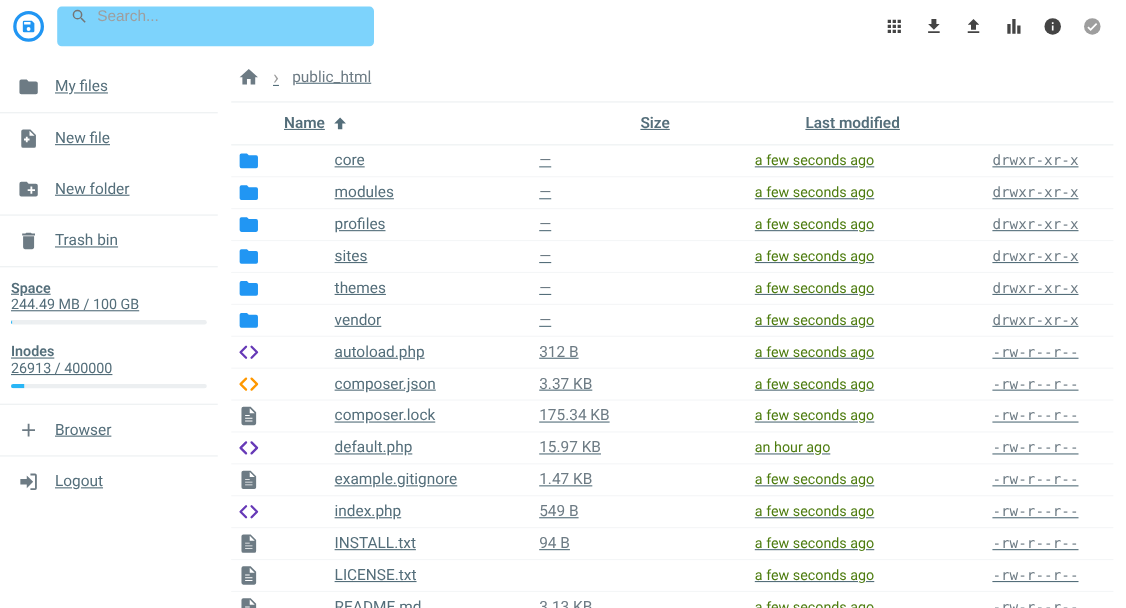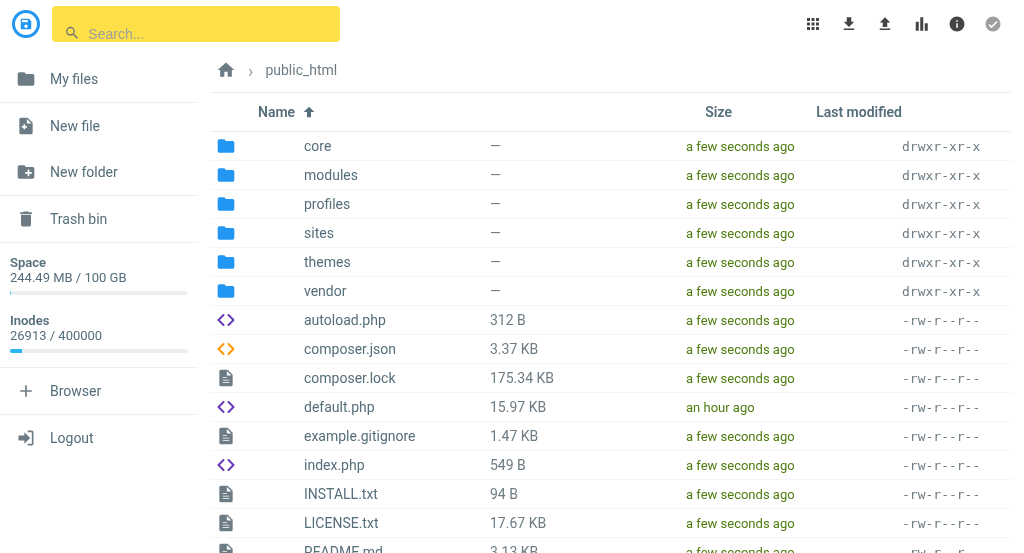--- a/index.html
+++ b/index.html
@@ -1,38 +1,38 @@
 <!DOCTYPE html>
 <html><head>
 <meta charset="utf-8">
 <style>
 * { box-sizing: border-box; margin: 0; padding: 0; }
 body { font-family: -apple-system, BlinkMacSystemFont, "Segoe UI", Roboto, Arial, sans-serif; font-size: 14px; color: #546e7a; background: #fff; width: 1024px; height: 553px; overflow: hidden; }
 .topbar { height: 48px; display: flex; align-items: center; padding: 0 12px; }
 .logo { width: 28px; height: 28px; border-radius: 50%; border: 3px solid #2196f3; display: flex; align-items: center; justify-content: center; color: #2196f3; background: #fff; margin-right: 12px; flex-shrink: 0; }
-.searchbox { flex: 0 0 auto; width: 288px; height: 36px; background: #fde047; border-radius: 4px; display: flex; align-items: flex-end; padding: 0 12px; color: #757575; }
+.searchbox { flex: 0 0 auto; width: 288px; height: 36px; background: #7dd3fc; border-radius: 4px; display: flex; align-items: flex-start; padding: 0 12px; color: #757575; }
 .searchbox input { border: none; outline: none; background: transparent; margin-left: 8px; font-size: 14px; color: #546e7a; width: 100%; }
 .searchbox input::placeholder { color: #9e9e9e; }
 .spacer { flex: 1; }
 .toolbar { display: flex; align-items: center; gap: 18px; padding-right: 10px; color: #6b6b6b; }
 .toolbar .ticon { cursor: pointer; display: flex; }
-.layout { display: flex; height: calc(553px - 48px); }
+.layout { display: flex; height: calc(553px - 48px); text-decoration: underline; }
 .sidebar { width: 198px; flex-shrink: 0; display: flex; flex-direction: column; padding-top: 8px; }
 .navitem { display: flex; align-items: center; padding: 13px 16px; color: #546e7a; cursor: pointer; font-size: 14px; }
 .navitem svg, .navitem .nicon { margin-right: 14px; flex-shrink: 0; color: #6d7b84; }
 .divider { height: 1px; background: #eceff1; margin: 0; }
 .stats { padding: 12px 10px 6px 10px; font-size: 13px; color: #546e7a; }
 .stats .label { font-weight: 600; font-size: 13px; color: #546e7a; }
 .bar { height: 4px; background: #eceff1; border-radius: 2px; margin-top: 6px; position: relative; overflow: hidden; }
 .bar .fill { position: absolute; left: 0; top: 0; bottom: 0; background: #29b6f6; }
 .footer { padding: 8px 16px; font-size: 10px; color: #9e9e9e; line-height: 1.4; margin-top: 10px; }
 .main { flex: 1; padding: 0 12px 0 12px; overflow-y: auto; }
 .breadcrumb { display: flex; align-items: center; height: 44px; gap: 12px; color: #6d7b84; font-size: 14px; padding-left: 6px; }
 .breadcrumb .chev { color: #9e9e9e; font-size: 18px; }
-.tablehead { display: flex; align-items: center; border-top: 1px solid #eceff1; border-bottom: 1px solid #eceff1; height: 40px; font-weight: 600; font-size: 14px; color: #546e7a; text-align: right; }
+.tablehead { display: flex; align-items: center; border-top: 1px solid #eceff1; border-bottom: 1px solid #eceff1; height: 40px; font-weight: 600; font-size: 14px; color: #546e7a; }
 .col-icon { width: 48px; flex-shrink: 0; }
 .col-name { flex: 1; display: flex; align-items: center; gap: 6px; }
 .col-size { width: 150px; }
 .col-mod { width: 170px; }
 .col-perm { width: 110px; font-family: ui-monospace, "SFMono-Regular", Consolas, monospace; font-size: 13px; color: #6d7b84; }
 .row { display: flex; align-items: center; height: 29px; border-bottom: 1px solid #f4f6f7; font-size: 14px; color: #546e7a; cursor: pointer; gap: 46px; }
 .row .col-icon { display: flex; align-items: center; justify-content: flex-start; padding-left: 6px; }
 .row .col-name { color: #546e7a; }
 .row .col-size { color: #6d7b84; }
 .row .col-mod { color: #4d7c0f; font-size: 13px; }
@@ -351,21 +351,20 @@
         </div>
         <div class="row">
           <div class="col-icon">
             <span>
               <svg width="20" height="20" viewBox="0 0 24 24" fill="#6d7b84">
                 <path d="M14 2H6a2 2 0 0 0-2 2v16a2 2 0 0 0 2 2h12a2 2 0 0 0 2-2V8l-6-6zM8 14h8v1H8v-1zm0 3h8v1H8v-1zm0-6h5v1H8v-1zM13 9V3.5L18.5 9H13z"></path>
               </svg>
             </span>
           </div>
           <div class="col-name">LICENSE.txt</div>
-          <div class="col-size">17.67 KB</div>
           <div class="col-mod">a few seconds ago</div>
           <div class="col-perm">-rw-r--r--</div>
         </div>
         <div class="row">
           <div class="col-icon">
             <span>
               <svg width="20" height="20" viewBox="0 0 24 24" fill="#6d7b84">
                 <path d="M14 2H6a2 2 0 0 0-2 2v16a2 2 0 0 0 2 2h12a2 2 0 0 0 2-2V8l-6-6zM8 14h8v1H8v-1zm0 3h8v1H8v-1zm0-6h5v1H8v-1zM13 9V3.5L18.5 9H13z"></path>
               </svg>
             </span>

